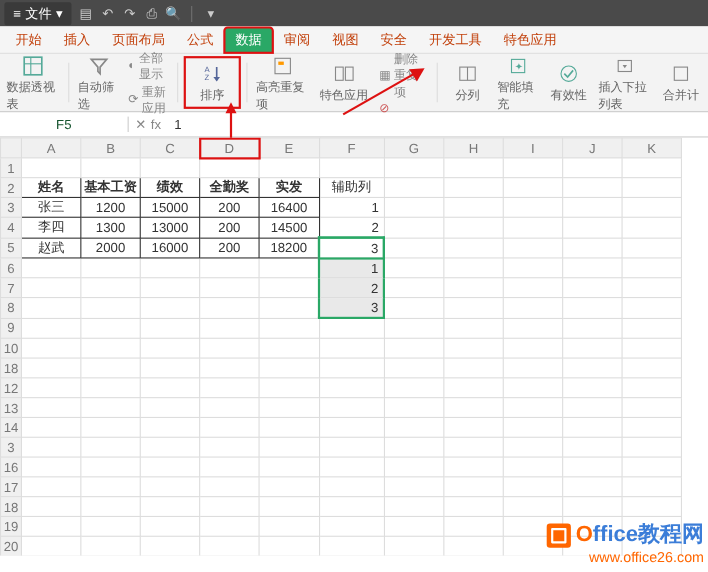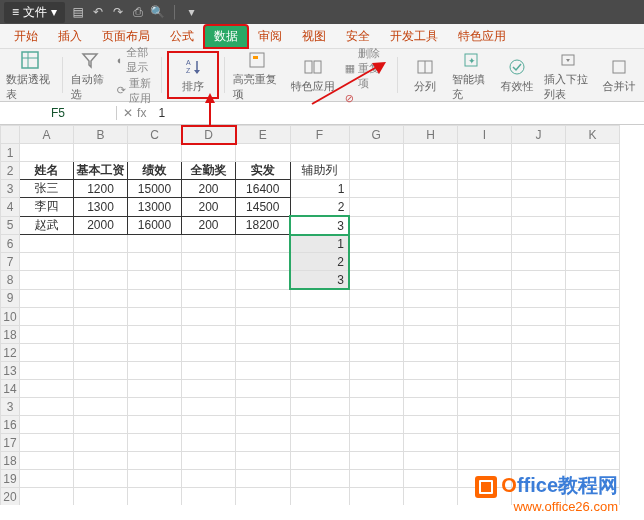--- a/index.html
+++ b/index.html
@@ -41,21 +41,21 @@
 
 .activecell{outline:2px solid #2aa866;outline-offset:-1px;background:#fff}
 .sel-top{border-top:2px solid #2aa866!important}
 .sel-bottom{border-bottom:2px solid #2aa866!important}
 .sel-left{border-left:2px solid #2aa866!important}
 .sel-right{border-right:2px solid #2aa866!important}
 .highlight-col{outline:2px solid #d11;outline-offset:-1px}
 
 .arrow-svg{position:absolute;pointer-events:none}
 
-.wm{position:absolute;right:26px;bottom:6px;text-align:right;z-index:5}
+.wm{position:absolute;right:4px;bottom:6px;text-align:right;z-index:5}
 .wm .t1{font-size:20px;font-weight:bold}
 .wm .t1 .o{color:#f60}
 .wm .t1 .rest{color:#3b7dd8}
 .wm .t2{font-size:13px;color:#f60}
 .wm .logo{display:inline-block;width:22px;height:22px;background:#f60;border-radius:3px;vertical-align:middle;margin-right:4px;position:relative}
 .wm .logo:after{content:"";position:absolute;inset:4px;border:2px solid #fff;border-radius:1px}
 </style>
 </head>
 <body>
 

